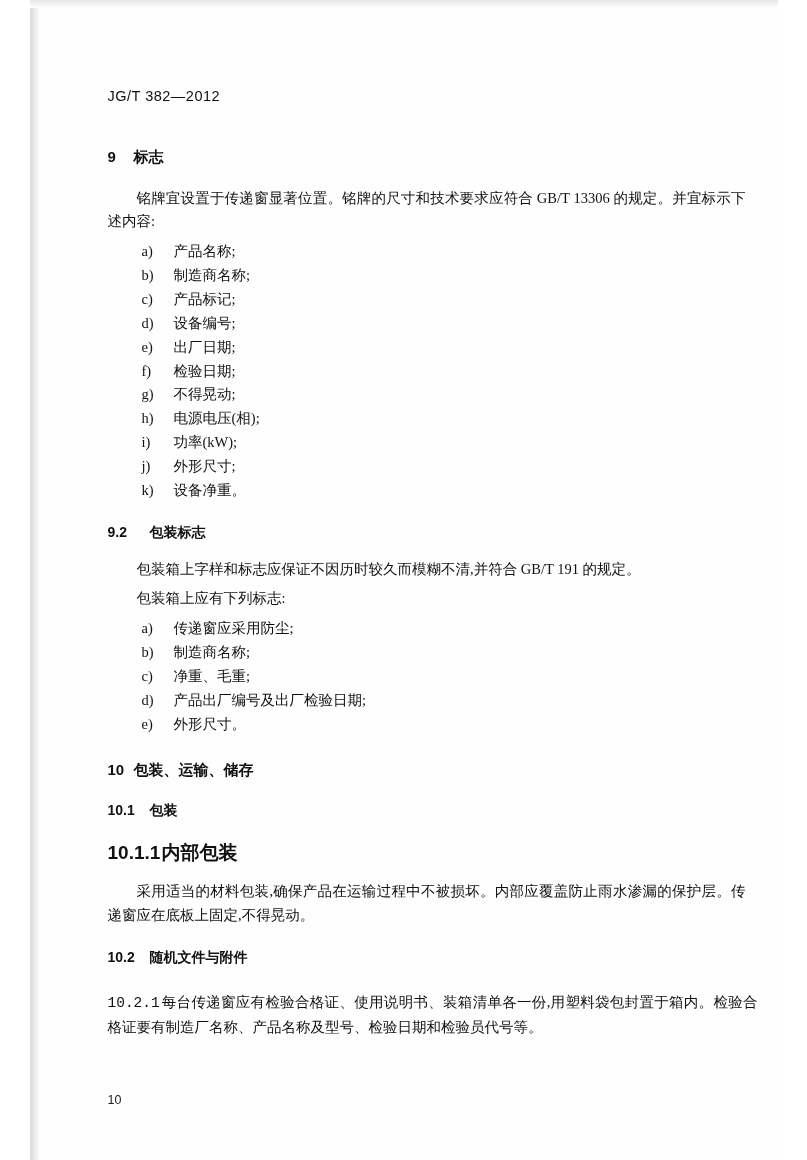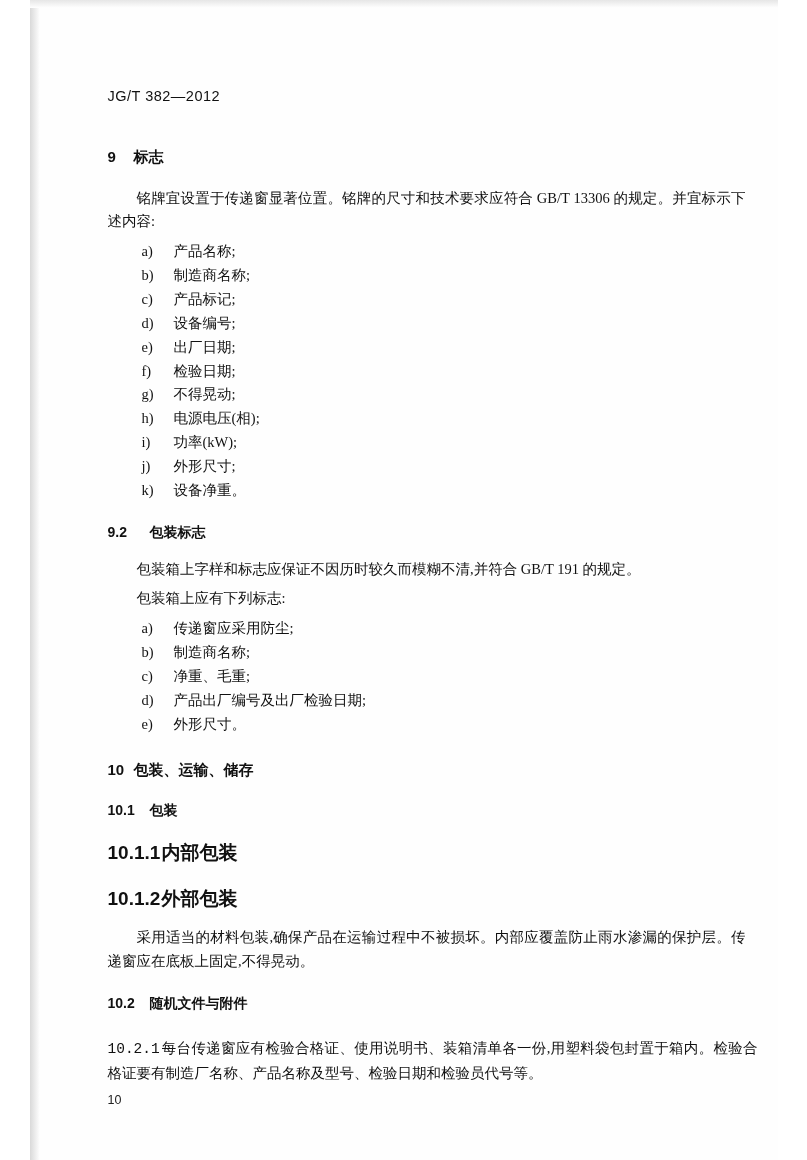--- a/index.html
+++ b/index.html
@@ -162,23 +162,20 @@
     </div>
 
     <div class="clause-h2">
       <span class="num">10.1</span><span>包装</span>
     </div>
 
     <div class="clause-h3">
       <span class="num">10.1.1</span><span>内部包装</span>
     </div>
 
-    <div class="clause-h3">
-      <span class="num">10.1.2</span><span>外部包装</span>
-    </div>
     <p class="para indent">采用适当的材料包装,确保产品在运输过程中不被损坏。内部应覆盖防止雨水渗漏的保护层。传递窗应在底板上固定,不得晃动。</p>
 
     <div class="clause-h2">
       <span class="num">10.2</span><span>随机文件与附件</span>
     </div>
     <div class="block-gap-s"></div>
     <p class="numbered-para">
       <span class="n">10.2.1</span><span class="body">每台传递窗应有检验合格证、使用说明书、装箱清单各一份,用塑料袋包封置于箱内。检验合格证要有制造厂名称、产品名称及型号、检验日期和检验员代号等。</span>
     </p>
 

